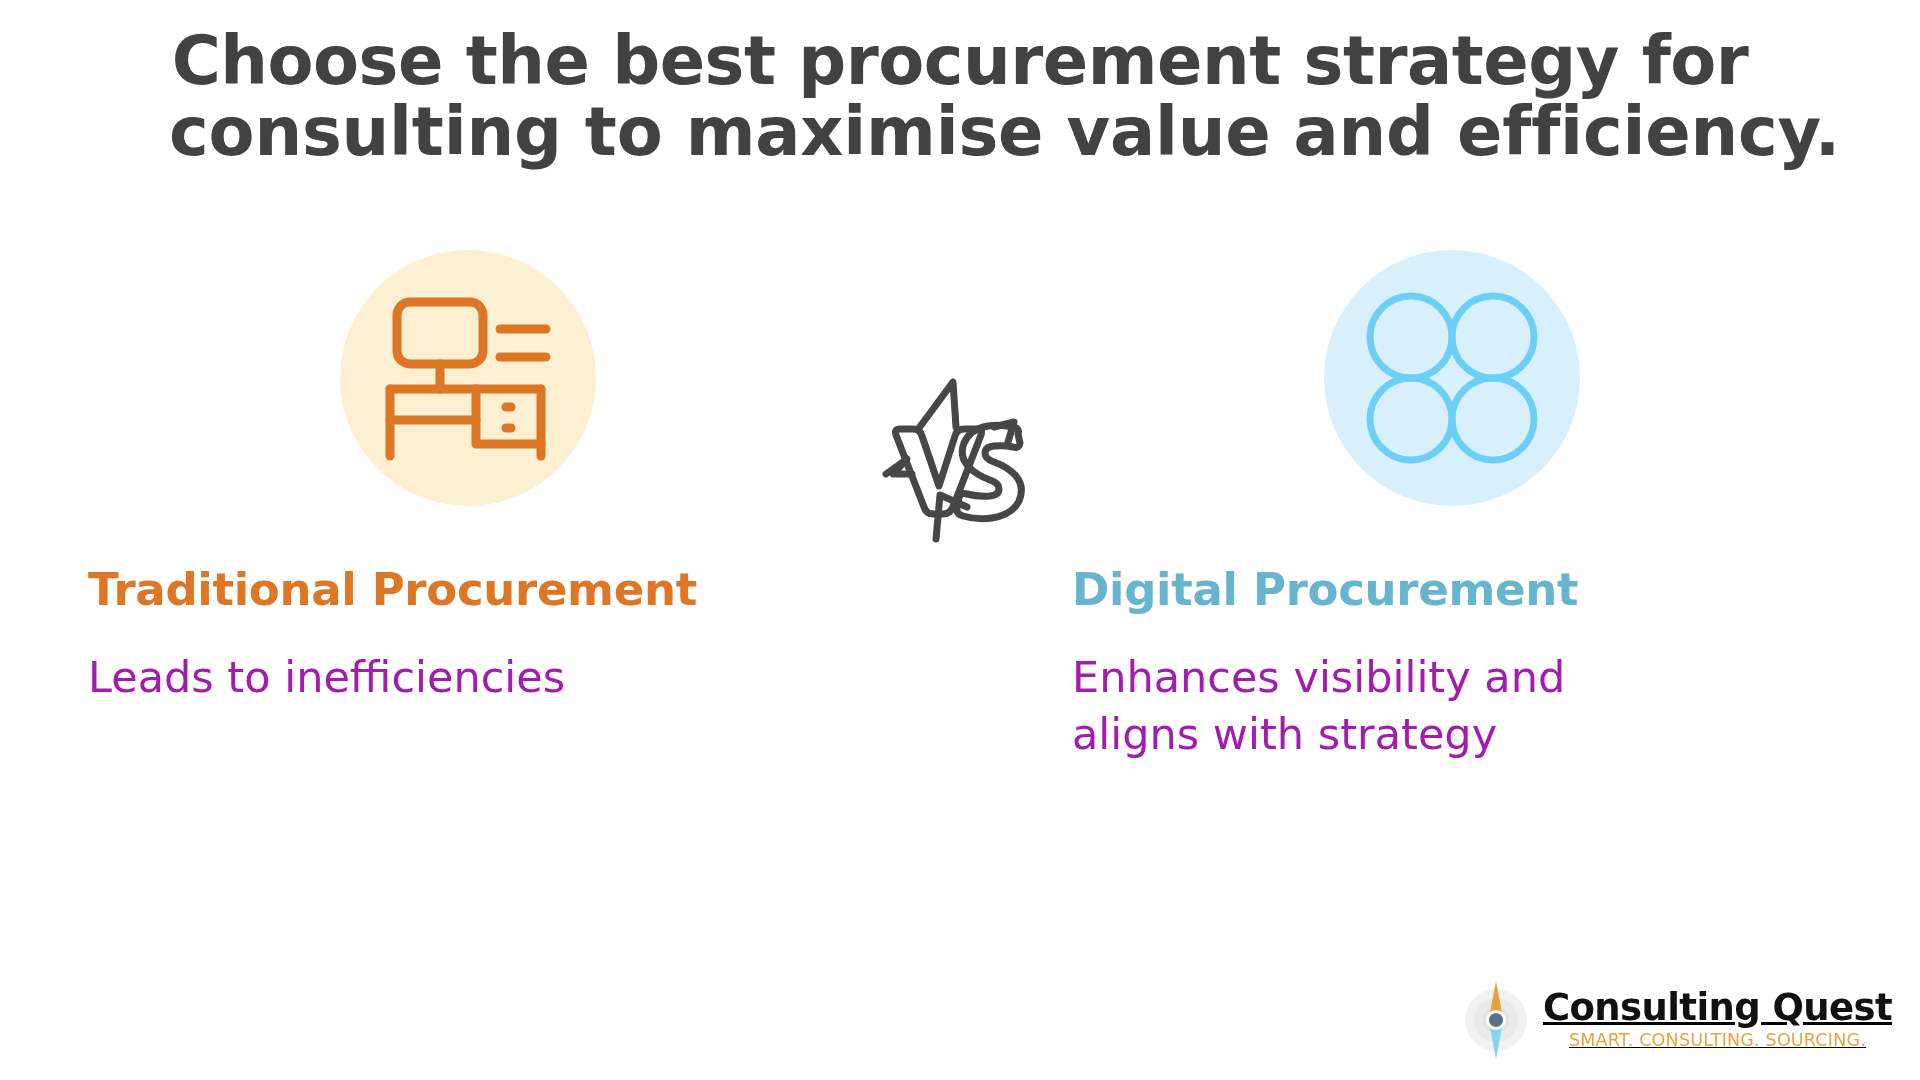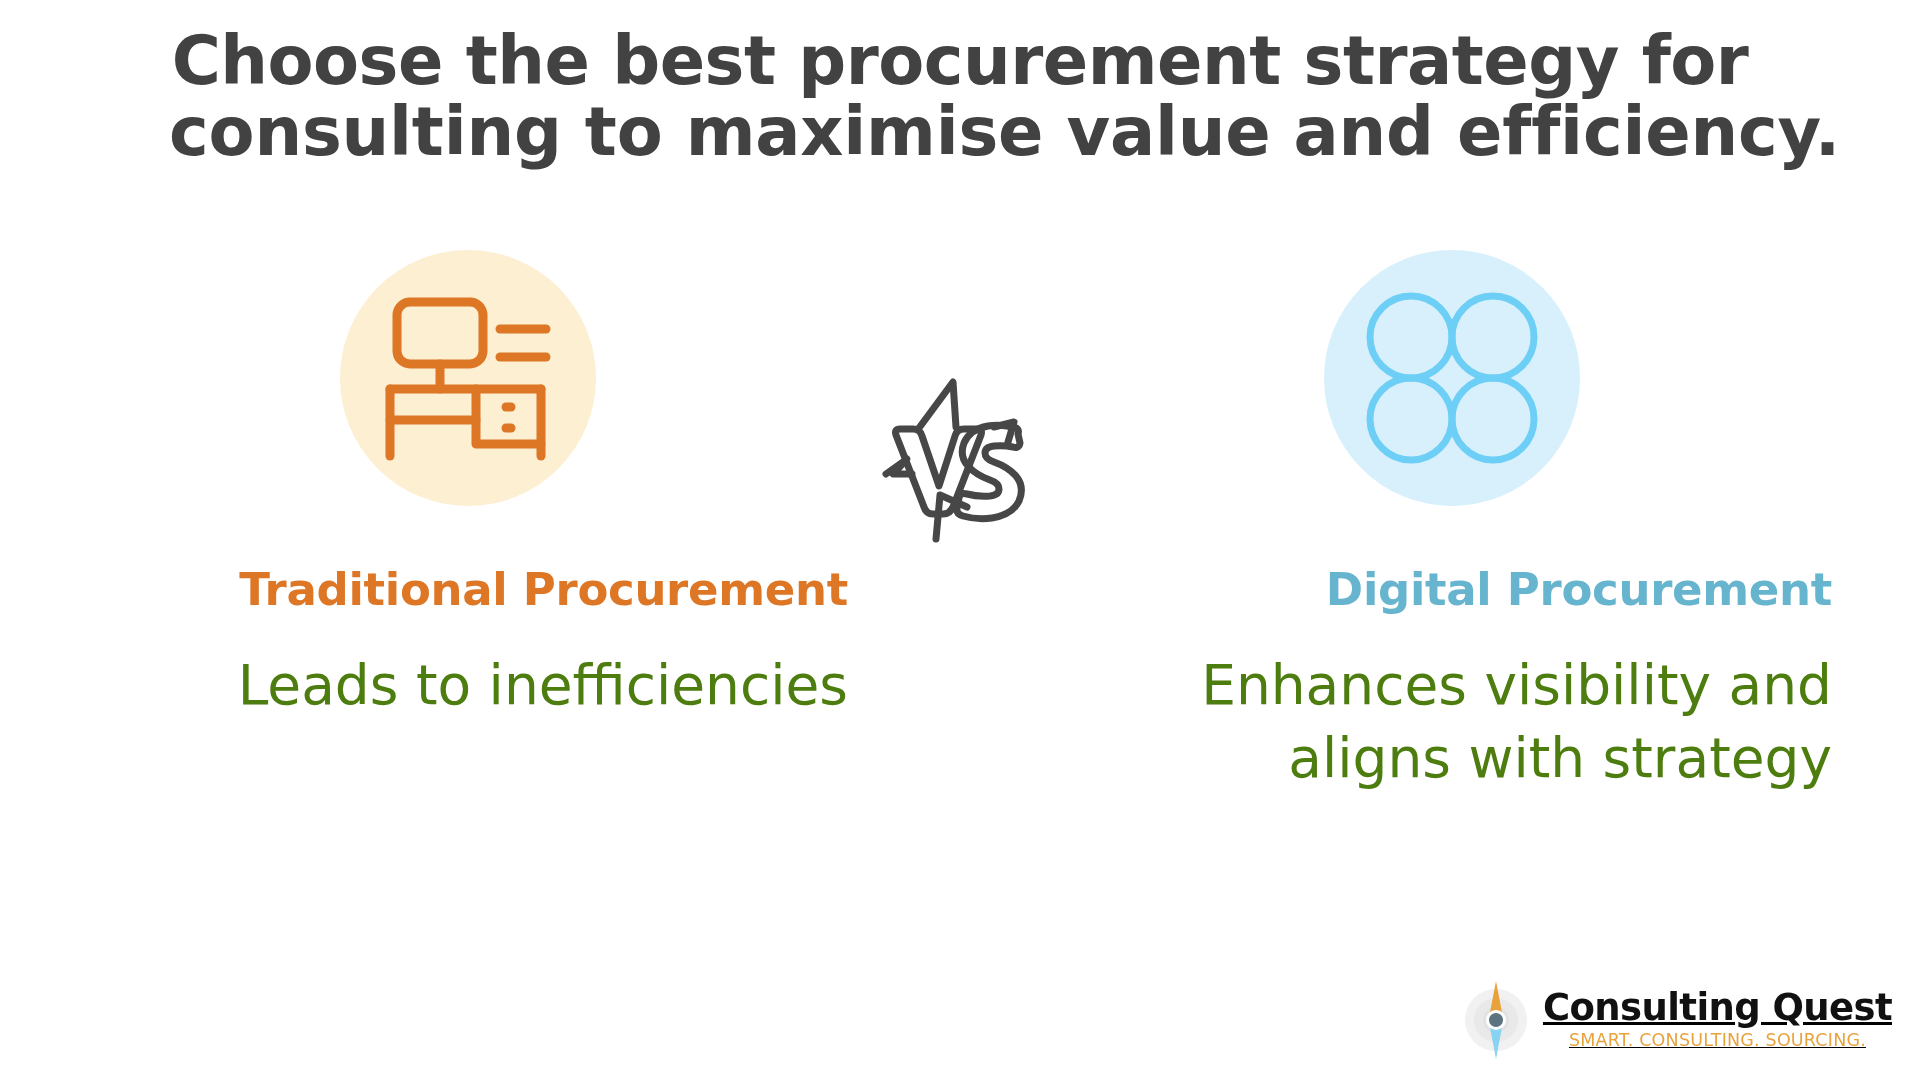--- a/index.html
+++ b/index.html
@@ -48,21 +48,21 @@
     top: 250px;
     left: 0;
     width: 1920px;
     height: 700px;
   }
 
   .col {
     position: absolute;
     top: 0;
     width: 760px;
-    text-align: right;
+    text-align: left;
   }
   .col.left  { left: 88px; }
   .col.right { left: 1072px; }
 
   .icon-circle {
     width: 256px;
     height: 256px;
     border-radius: 50%;
     margin: 0 auto;
     position: relative;
@@ -88,23 +88,23 @@
     letter-spacing: -0.3px;
     white-space: nowrap;
   }
   .col-heading.orange { color: #DD7726; }
   .col-heading.blue   { color: #67B4CE; }
 
   .col-body {
     margin-top: 37px;
     font-family: "DejaVu Sans", sans-serif;
     font-weight: 400;
-    font-size: 55px;
+    font-size: 43px;
     line-height: 1.33;
-    color: #4d7c0f;
+    color: #a21caf;
   }
   .col-body .bl { display: block; white-space: nowrap; }
 
   
   .vs-wrap {
     position: absolute;
     top: 355px;
     left: 50%;
     transform: translateX(-50%);
     width: 200px;

